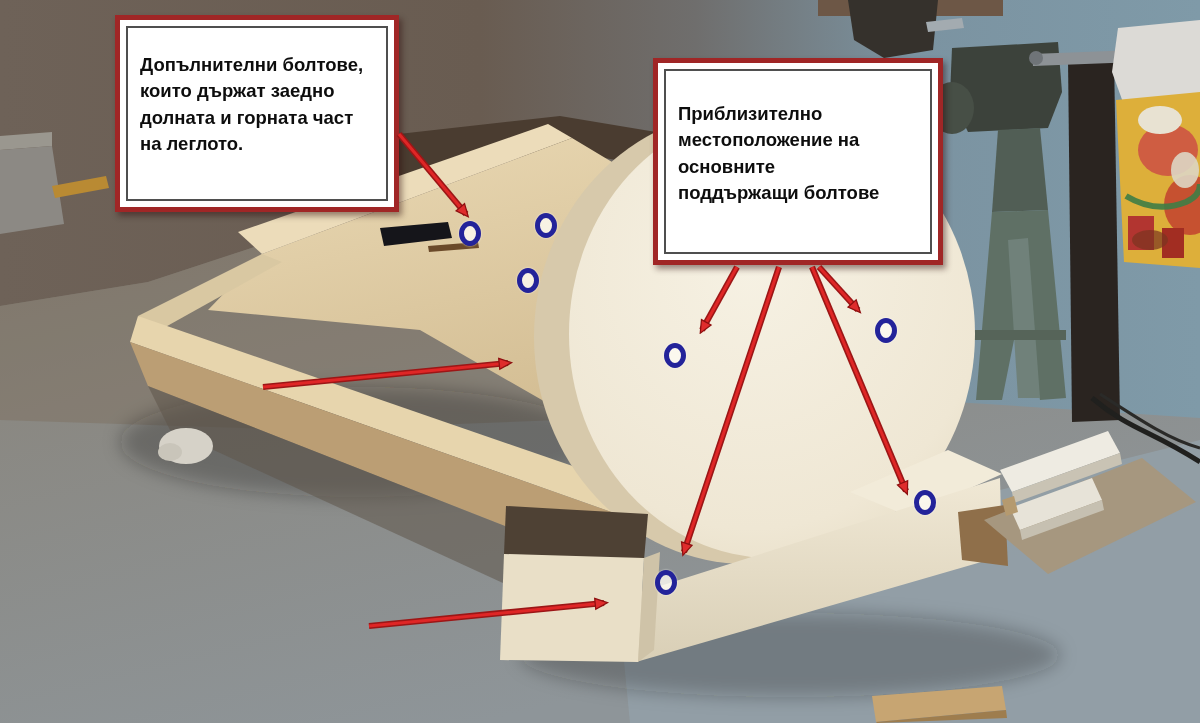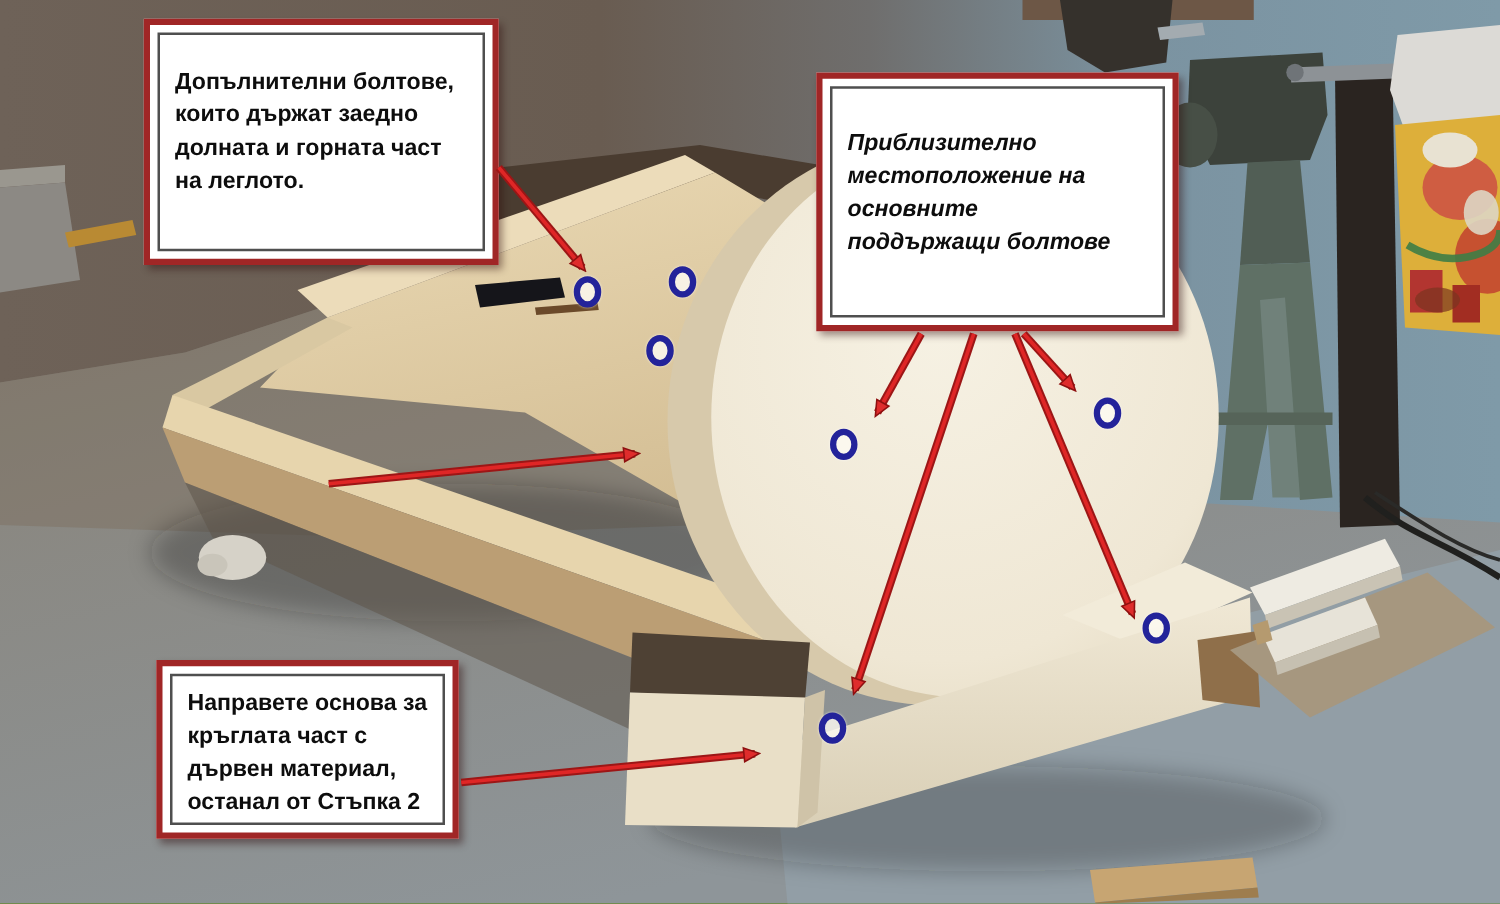--- a/index.html
+++ b/index.html
@@ -1,29 +1,29 @@
 <!DOCTYPE html>
 <html><head>
 <meta charset="utf-8">
 <style>
   html,body{margin:0;padding:0;background:#222;}
   .stage{position:relative;width:1200px;height:723px;overflow:hidden;
-         font-family:"Liberation Sans",sans-serif;background:#84cc16;}
+         font-family:"Liberation Sans",sans-serif;background:#ef4444;}
   .stage svg{display:block;}
   #photo{position:absolute;left:0;top:0;z-index:1;}
   #arrows{position:absolute;left:0;top:0;z-index:6;pointer-events:none;}
   .callout{position:absolute;z-index:5;box-sizing:border-box;background:#fff;
            border:5px solid #a02626;padding:6px;
            box-shadow:3px 4px 6px rgba(45,12,12,.45);}
   .callout-inner{box-sizing:border-box;width:100%;height:100%;
            border:2px solid #4f4f4f;padding:8px 12px;
            font-weight:bold;font-size:18.5px;line-height:1.42;color:#0d0d0d;}
   .callout-inner span{white-space:pre-line;}
   .pt-lg{padding-top:24px;}
-  .pt-xl{padding-top:30px;font-style:italic;}
+  .pt-xl{padding-top:30px;}
   .bolt{position:absolute;z-index:4;width:12px;height:15px;border:5px solid #23239a;
         border-radius:50%;background:rgba(252,250,242,.82);
         box-shadow:0 0 2px rgba(255,255,255,.8);}
 </style>
 </head>
 <body>
 
 <div class="stage">
 
   <svg id="photo" width="1200" height="723" viewBox="0 0 1200 723">
@@ -178,28 +178,20 @@
 
   <div class="callout" style="left:653px;top:58px;width:290px;height:207px">
     <div class="callout-inner pt-xl">
       <span>Приблизително
 местоположение на
 основните
 поддържащи болтове</span>
     </div>
   </div>
 
-  <div class="callout" style="left:125px;top:528px;width:242px;height:143px">
-    <div class="callout-inner">
-      <span>Направете основа за
-кръглата част с
-дървен материал,
-останал от Стъпка 2</span>
-    </div>
-  </div>
 
   <svg id="arrows" width="1200" height="723" viewBox="0 0 1200 723">
     <defs>
       <marker id="ah" viewBox="0 0 10 10" refX="7" refY="5" markerWidth="5.2" markerHeight="4.6" orient="auto">
         <path d="M0.6,1 L9.6,5 L0.6,9 z" fill="#df2c2c" stroke="#8e1010" stroke-width="0.9"></path>
       </marker>
     </defs>
     <g>
       <line x1="399" y1="134" x2="466" y2="214" stroke="#9c1616" stroke-width="6.2"></line>
       <line x1="399" y1="134" x2="466" y2="214" stroke="#df2626" stroke-width="3" marker-end="url(#ah)"></line>

